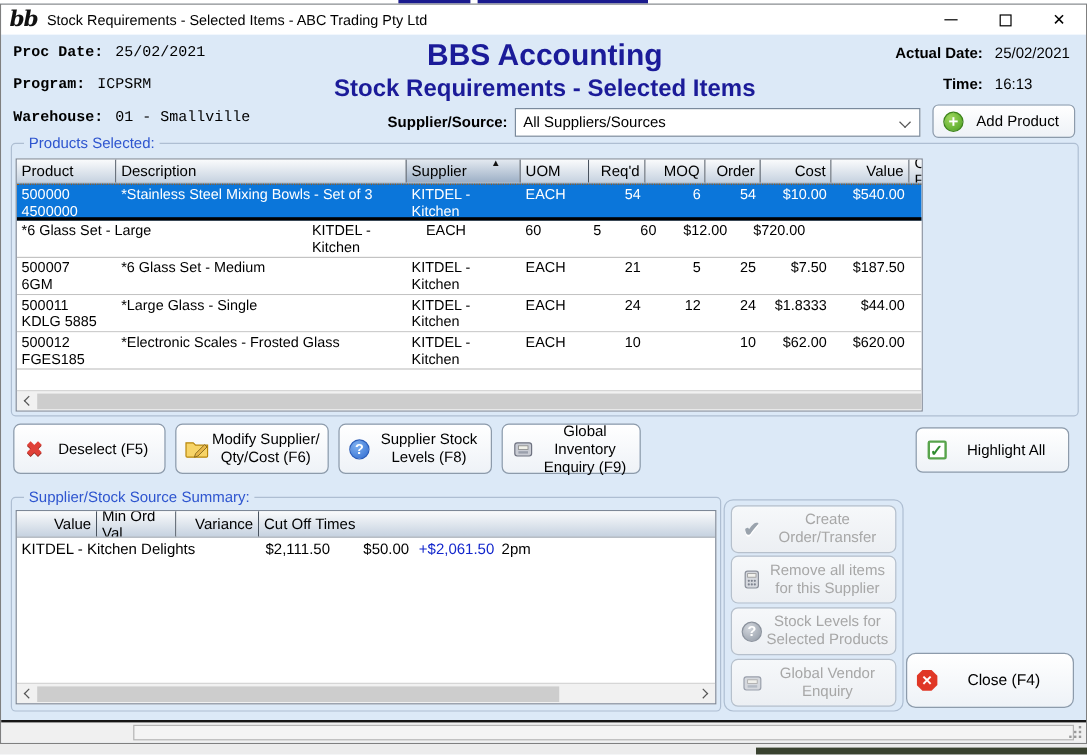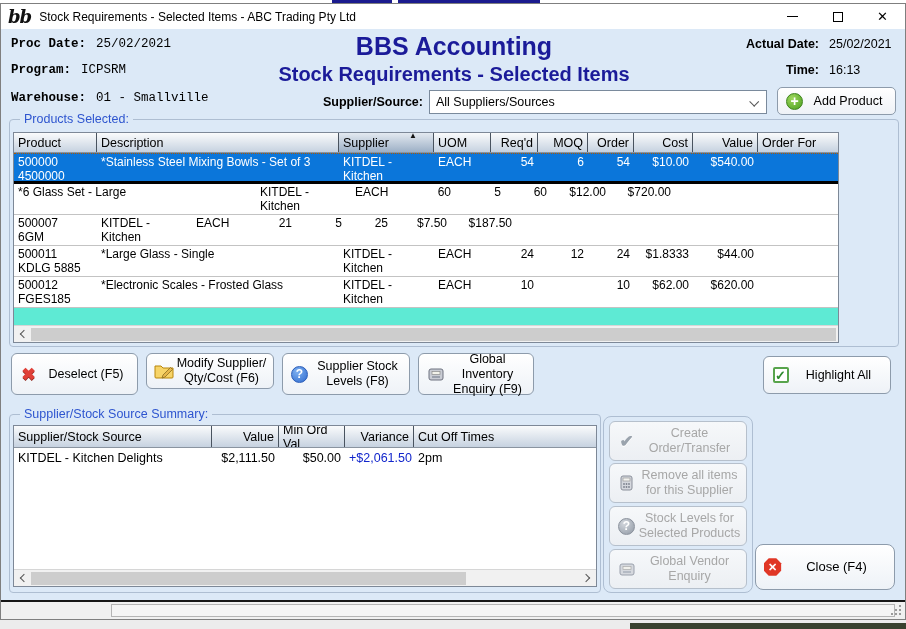--- a/index.html
+++ b/index.html
@@ -45,33 +45,33 @@
   .combo .chev { position:absolute; right:9px; top:8px; width:7px; height:7px; border-right:1.4px solid #555; border-bottom:1.4px solid #555; transform:rotate(45deg) translateY(-1px); }
 
   
   .btn { position:absolute; display:flex; align-items:center; background:linear-gradient(#ffffff,#eef2f7); border:1px solid #8d9bab; border-radius:6px; font-size:12.5px; color:#000; padding:2px 5px; font-family:inherit; cursor:default; }
   .btn .lbl { flex:1; text-align:center; white-space:pre-line; line-height:1.2; }
   .btn .icon { display:flex; align-items:center; justify-content:center; width:23px; height:22px; flex:0 0 auto; }
   .btn:disabled { color:#a7a7a7; border-color:#b6c0cc; background:linear-gradient(#f6f8fa,#eceff3); }
   .addbtn { left:776px; top:58px; width:119px; height:28px; border-radius:5px; }
 
   .b-deselect { left:10px;  top:324px; width:127px; height:42px; }
-  .b-modify   { left:145px; top:324px; width:128px; height:36px; }
+  .b-modify   { left:145px; top:324px; width:128px; height:42px; }
   .b-suplev   { left:281px; top:324px; width:128px; height:42px; }
   .b-ginv     { left:417px; top:324px; width:116px; height:42px; }
   .b-highlight{ left:762px; top:327px; width:128px; height:38px; }
 
   
   .groupbox { position:absolute; border:1px solid #aebed2; border-radius:4px; }
   .groupbox .legend { position:absolute; top:-8px; left:10px; background:#dce9f7; padding:0 4px; color:#2e55cf; font-size:12.5px; }
   .gb-products { left:8px; top:90px;  width:890px; height:228px; }
   .gb-summary  { left:8px; top:385px; width:592px; height:179px; }
 
   
-  .ptable { position:absolute; left:3px; top:12px; width:826px; height:211px; border:1px solid #7d8897; background:#5eead4; overflow:hidden; }
+  .ptable { position:absolute; left:3px; top:12px; width:756px; height:211px; border:1px solid #7d8897; background:#ffffff; overflow:hidden; }
   .phead { display:flex; height:20px; border-bottom:1px solid #8a94a0; }
   .hc { background:linear-gradient(#fafbfc,#c6d2e0); border-right:1px solid #49535f; font-size:12.5px; color:#000; padding:1px 4px; display:flex; align-items:center; overflow:hidden; position:relative; }
   .hc.num { justify-content:flex-end; }
   .hc.sorted { background:linear-gradient(#e3e9f0,#9db0c6); }
   .sort-arrow { position:absolute; top:-2px; right:16px; font-size:8px; color:#111; }
   .c0{width:83px;} .c1{width:242px;} .c2{width:95px;} .c3{width:57px;} .c4{width:47px;} .c5{width:50px;} .c6{width:46px;} .c7{width:59px;} .c8{width:65px;} .c9{flex:1;border-right:none;}
   .prow { display:flex; height:31px; border-bottom:1px solid #c3c3c3; font-size:12px; background:#fff; }
   .bc { padding:1px 4px; overflow:hidden; white-space:pre-line; line-height:1.2; }
   .bc.num { text-align:right; }
   .bc.desc { white-space:nowrap; }
@@ -224,20 +224,21 @@
             <div class="bc c5 num">5</div>
             <div class="bc c6 num">60</div>
             <div class="bc c7 num">$12.00</div>
             <div class="bc c8 num">$720.00</div>
             <div class="bc c9"></div>
           </div>
 
           <div class="prow">
             <div class="bc c0">500007
 6GM</div>
+            <div class="bc c1 desc">*6 Glass Set - Medium</div>
             <div class="bc c2">KITDEL - Kitchen
 Delights</div>
             <div class="bc c3">EACH</div>
             <div class="bc c4 num">21</div>
             <div class="bc c5 num">5</div>
             <div class="bc c6 num">25</div>
             <div class="bc c7 num">$7.50</div>
             <div class="bc c8 num">$187.50</div>
             <div class="bc c9"></div>
           </div>
@@ -323,21 +324,20 @@
         <span class="icon">
             <span class="ic-cb">✓</span>
           </span>
         <span class="lbl">Highlight All</span>
       </button>
 
       <div class="groupbox gb-summary">
         <span class="legend">Supplier/Stock Source Summary:</span>
         <div class="stable">
           <div class="shead">
-            <div class="hc s0">Supplier/Stock Source</div>
             <div class="hc s1 num">Value</div>
             <div class="hc s2 num">Min Ord Val</div>
             <div class="hc s3 num">Variance</div>
             <div class="hc s4">Cut Off Times</div>
           </div>
           <div class="srow">
             <div class="sc s0">KITDEL - Kitchen Delights</div>
             <div class="sc s1 num">$2,111.50</div>
             <div class="sc s2 num">$50.00</div>
             <div class="sc s3 num variance-val">+$2,061.50</div>

